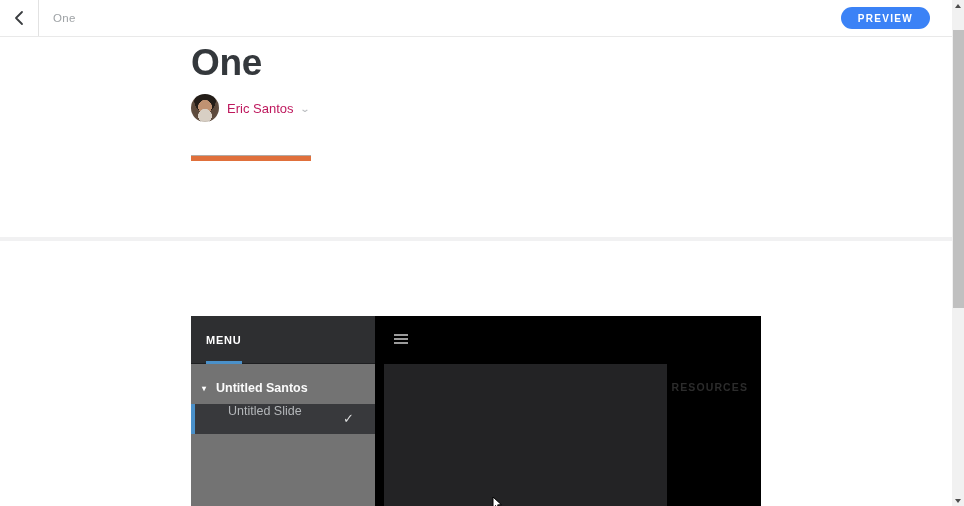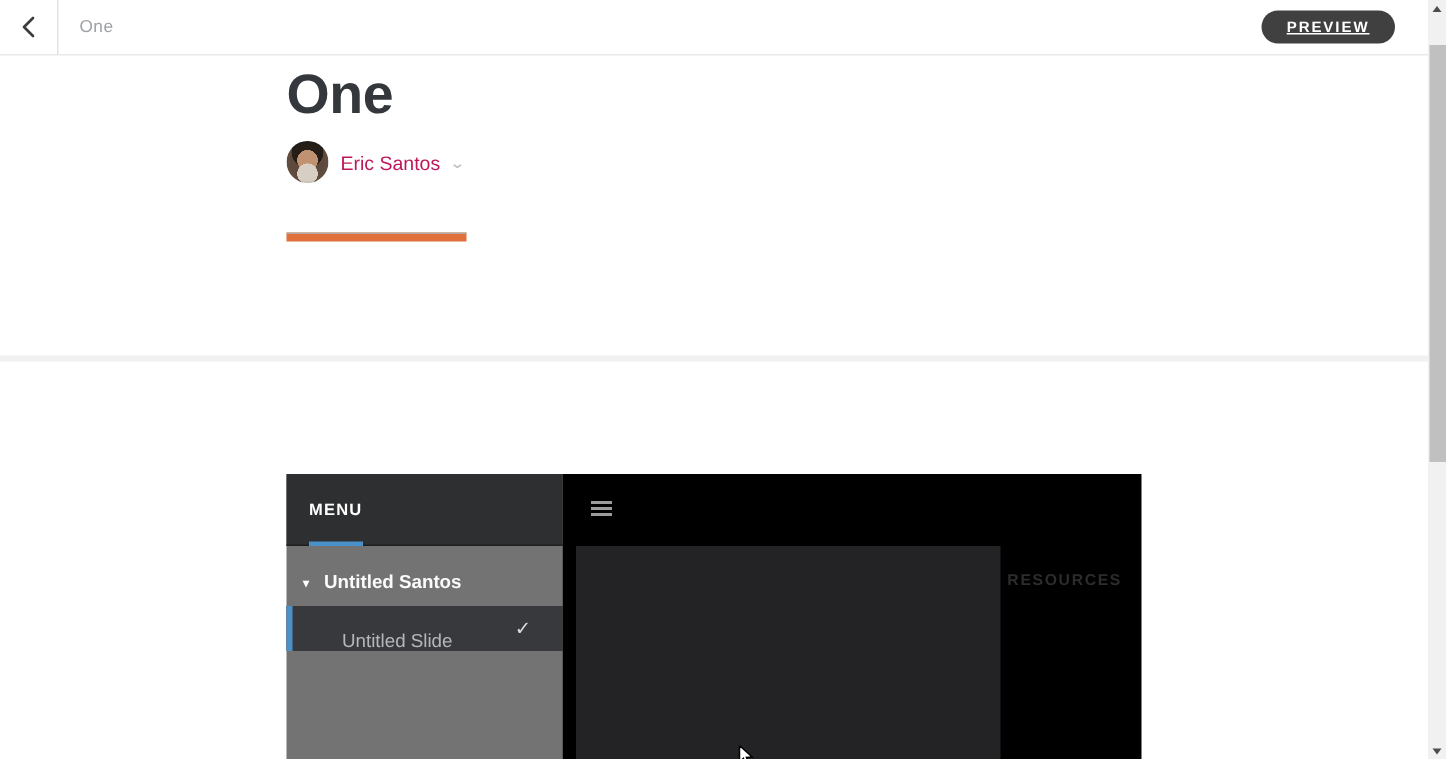--- a/index.html
+++ b/index.html
@@ -10,23 +10,23 @@
 
   
   .topbar { position:absolute; left:0; top:0; width:952px; height:37px; background:#fff;
             border-bottom:1px solid #e9e9e9; z-index:5; }
   .back-btn { position:absolute; left:0; top:0; width:39px; height:36px; background:#fff;
               border:none; border-right:1px solid #e2e2e2; cursor:pointer;
               display:flex; align-items:center; justify-content:center; }
   .crumb { position:absolute; left:53px; top:0; height:36px; line-height:36px;
            font-size:11.5px; color:#9ea2a5; letter-spacing:.3px; }
   .preview-btn { position:absolute; right:22px; top:7px; height:22px; padding:0 17px;
-                 background:#404040; color:#fff; border:none; border-radius:11px;
+                 background:#3b82f6; color:#fff; border:none; border-radius:11px;
                  font-family:"Liberation Sans", sans-serif; font-size:10px; font-weight:700;
-                 letter-spacing:1.3px; cursor:pointer;text-decoration:underline; }
+                 letter-spacing:1.3px; cursor:pointer; }
 
   
   .lesson-title { position:absolute; left:191px; top:42px; font-size:37px; font-weight:700;
                   color:#34383c; letter-spacing:-.3px; }
   .author-row { position:absolute; left:191px; top:94px; height:28px; display:flex;
                 align-items:center; cursor:pointer; }
   .avatar { width:28px; height:28px; border-radius:50%; flex:0 0 28px;
             background:
               radial-gradient(circle at 50% 78%, #d8cfc4 0 26%, rgba(0,0,0,0) 27%),
               radial-gradient(circle at 50% 46%, #c09272 0 33%, rgba(0,0,0,0) 34%),
@@ -47,21 +47,21 @@
   .p-sidebar { width:184px; background:#737373; position:relative; flex:0 0 184px; }
   .p-side-head { height:48px; background:#2e2f31; border-bottom:1px solid #1e1f21; position:relative; }
   .menu-tab { position:absolute; left:15px; top:0; height:48px; display:flex; align-items:center;
               color:#ffffff; font-size:11px; font-weight:700; letter-spacing:.8px; cursor:pointer; }
   .tab-underline { position:absolute; left:15px; bottom:-1px; width:36px; height:3px; background:#4a90c9; }
 
   .scene-row { margin-top:12px; height:24px; display:flex; align-items:center; padding-left:11px;
                color:#fbfbfb; font-size:12.5px; font-weight:700; cursor:pointer; }
   .scene-caret { width:14px; font-size:8px; color:#ffffff; }
   .slide-row { margin-top:4px; height:30px; background:#38393c; position:relative;
-               display:flex; align-items:flex-end; cursor:pointer; }
+               display:flex; align-items:flex-start; cursor:pointer; }
   .slide-accent { position:absolute; left:0; top:0; width:4px; height:100%; background:#4a90c9; }
   .slide-label { margin-left:37px; font-size:12.5px; color:#b4b7ba; }
   .slide-check { position:absolute; right:21px; top:50%; transform:translateY(-52%);
                  color:#dadbdc; font-size:13px; }
 
   .p-stage { flex:1; background:#000; position:relative; }
   .hamburger { position:absolute; left:19px; top:18px; width:14px; height:12px; background:none;
                border:none; cursor:pointer; padding:0; }
   .hamburger i { display:block; width:14px; height:2px; background:#9b9b9b; margin-bottom:2px; }
   .resources { position:absolute; right:13px; top:0; height:48px; line-height:48px;

